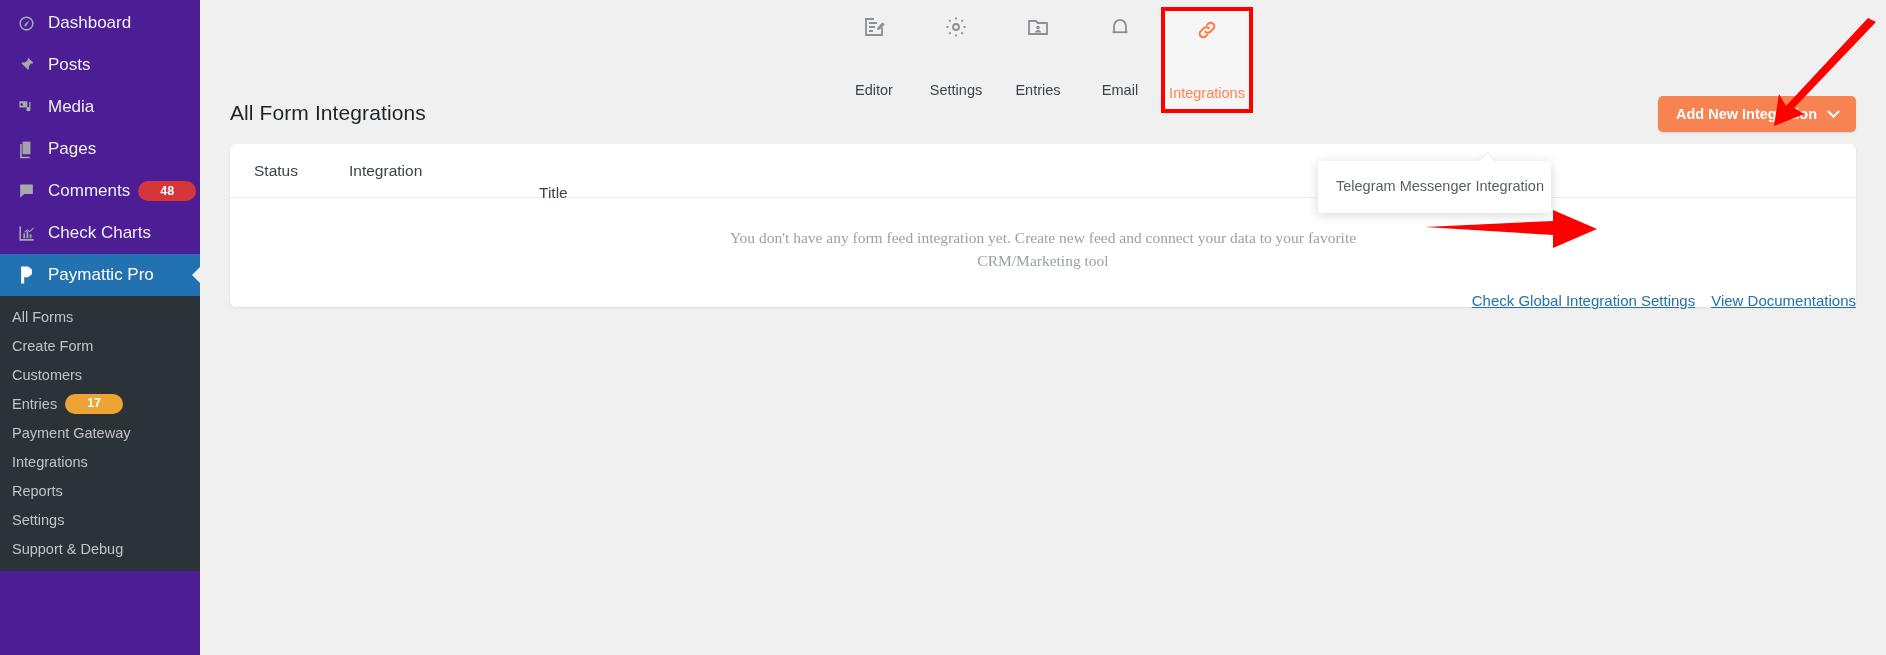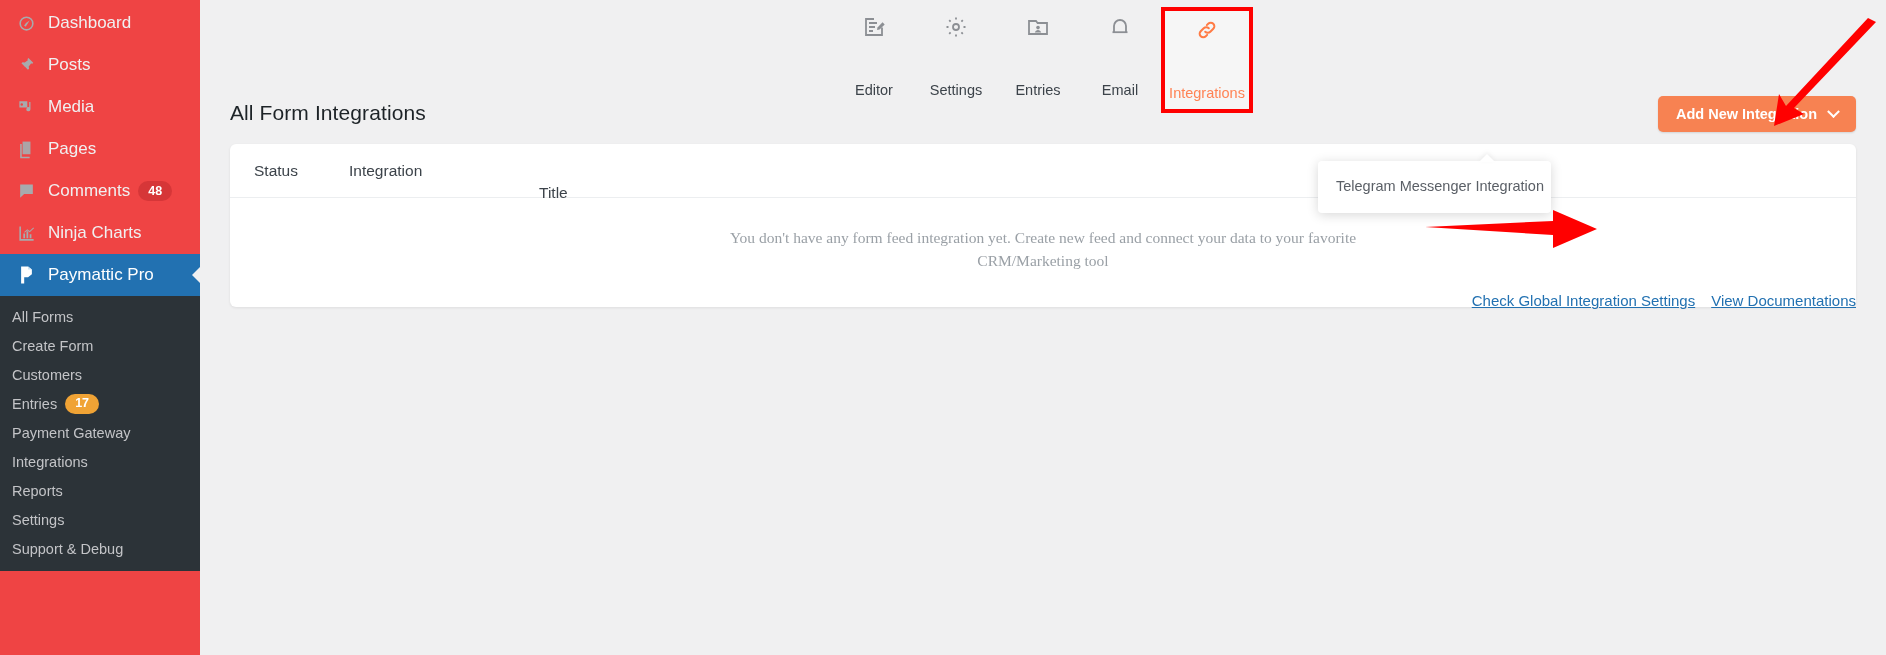--- a/index.html
+++ b/index.html
@@ -16,21 +16,21 @@
     height: 655px;
     background: #f0f0f1;
   }
 
   
   .sidebar {
     position: absolute;
     left: 0; top: 0;
     width: 200px;
     height: 655px;
-    background: #ef4444;
+    background: #4c1d95;
     color: #c3c4c7;
     padding-top: 2px;
   }
   .menu-item {
     display: flex;
     align-items: center;
     height: 42px;
     padding-left: 10px;
     font-size: 17px;
     color: #f0f0f1;
@@ -61,21 +61,21 @@
     border-style: solid;
     border-width: 9px 9px 9px 0;
     border-color: transparent #f0f0f1 transparent transparent;
   }
   .badge {
     display: inline-flex;
     align-items: center;
     justify-content: center;
     min-width: 22px;
     height: 20px;
-    padding: 0 10px;
+    padding: 0 22px;
     margin-left: 8px;
     border-radius: 10px;
     background: #d63638;
     color: #fff;
     font-size: 12.5px;
     font-weight: 600;
     line-height: 1;
   }
   .badge.amber { background: #f0a335; color: #fff; }
   .submenu { background: #2c3338; padding: 6px 0 8px 0; }
@@ -324,21 +324,21 @@
     </div>
 
     <div class="menu-item">
       <span class="mi-icon">
         <svg width="19" height="19" viewBox="0 0 24 24" fill="currentColor">
             <path d="M3 3v18h18v-2H5V3z"></path>
             <path d="M8 12h2.2v6H8zM12 9h2.2v9H12zM16 13h2.2v5H16z"></path>
             <path d="m9 10 4-3.5 3 2.3 4.6-4.3.9 1-5.4 5-3-2.3L9.6 11z"></path>
           </svg>
       </span>
-      <span class="mi-label">Ninja Charts</span>
+      <span class="mi-label">Check Charts</span>
     </div>
 
     <div class="menu-item active">
       <span class="mi-icon">
         <svg width="19" height="20" viewBox="0 0 24 26" fill="currentColor">
             <path d="M5 2h9l5 4v6l-5 4H9v8H5z" fill="#ffffff"></path>
             <path d="M14 2v4h5z" fill="#cfe3f3"></path>
           </svg>
       </span>
       <span class="mi-label">Paymattic Pro</span>

